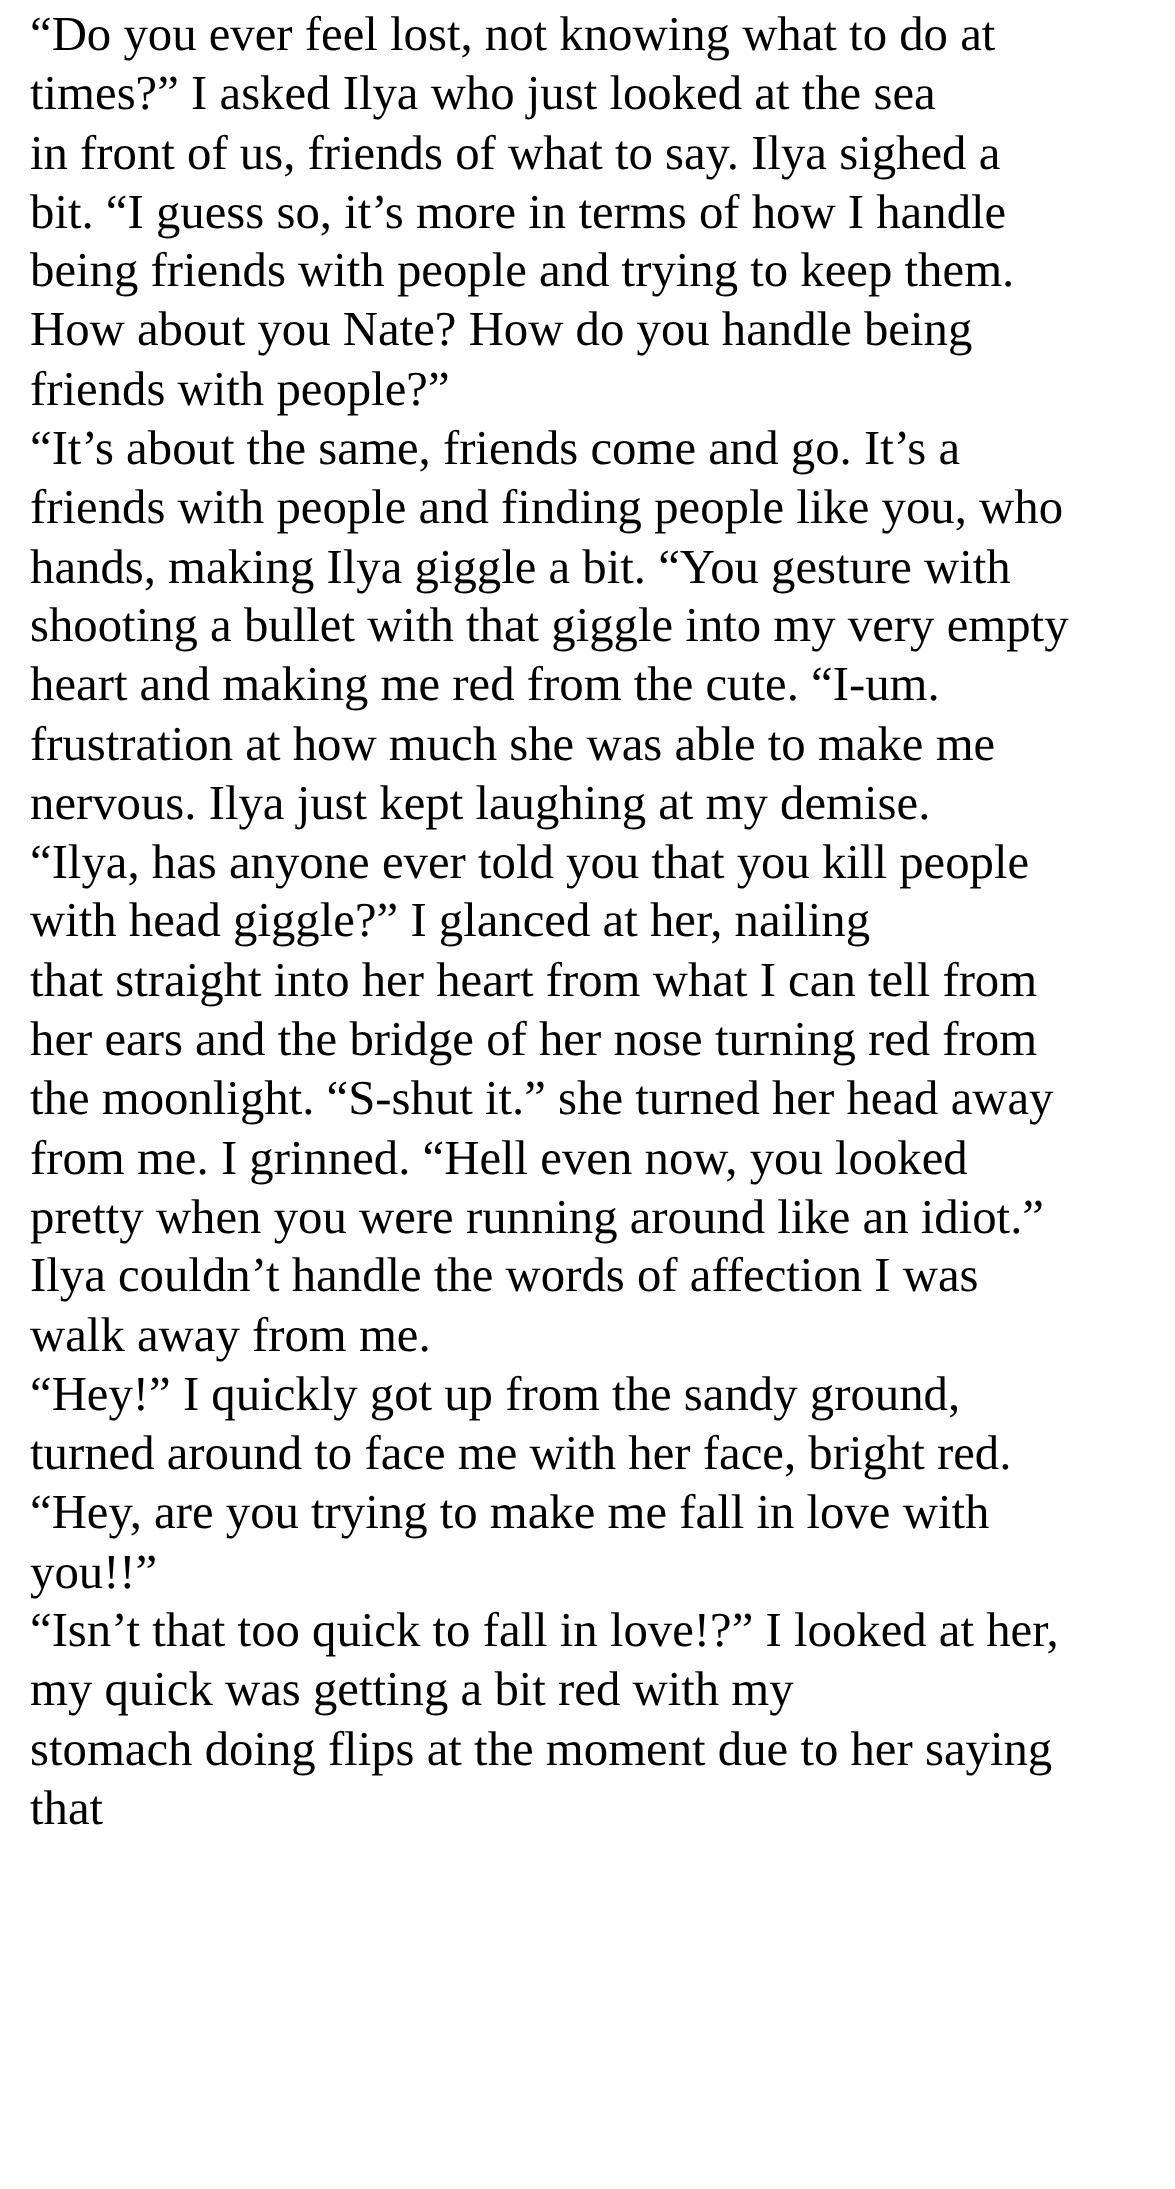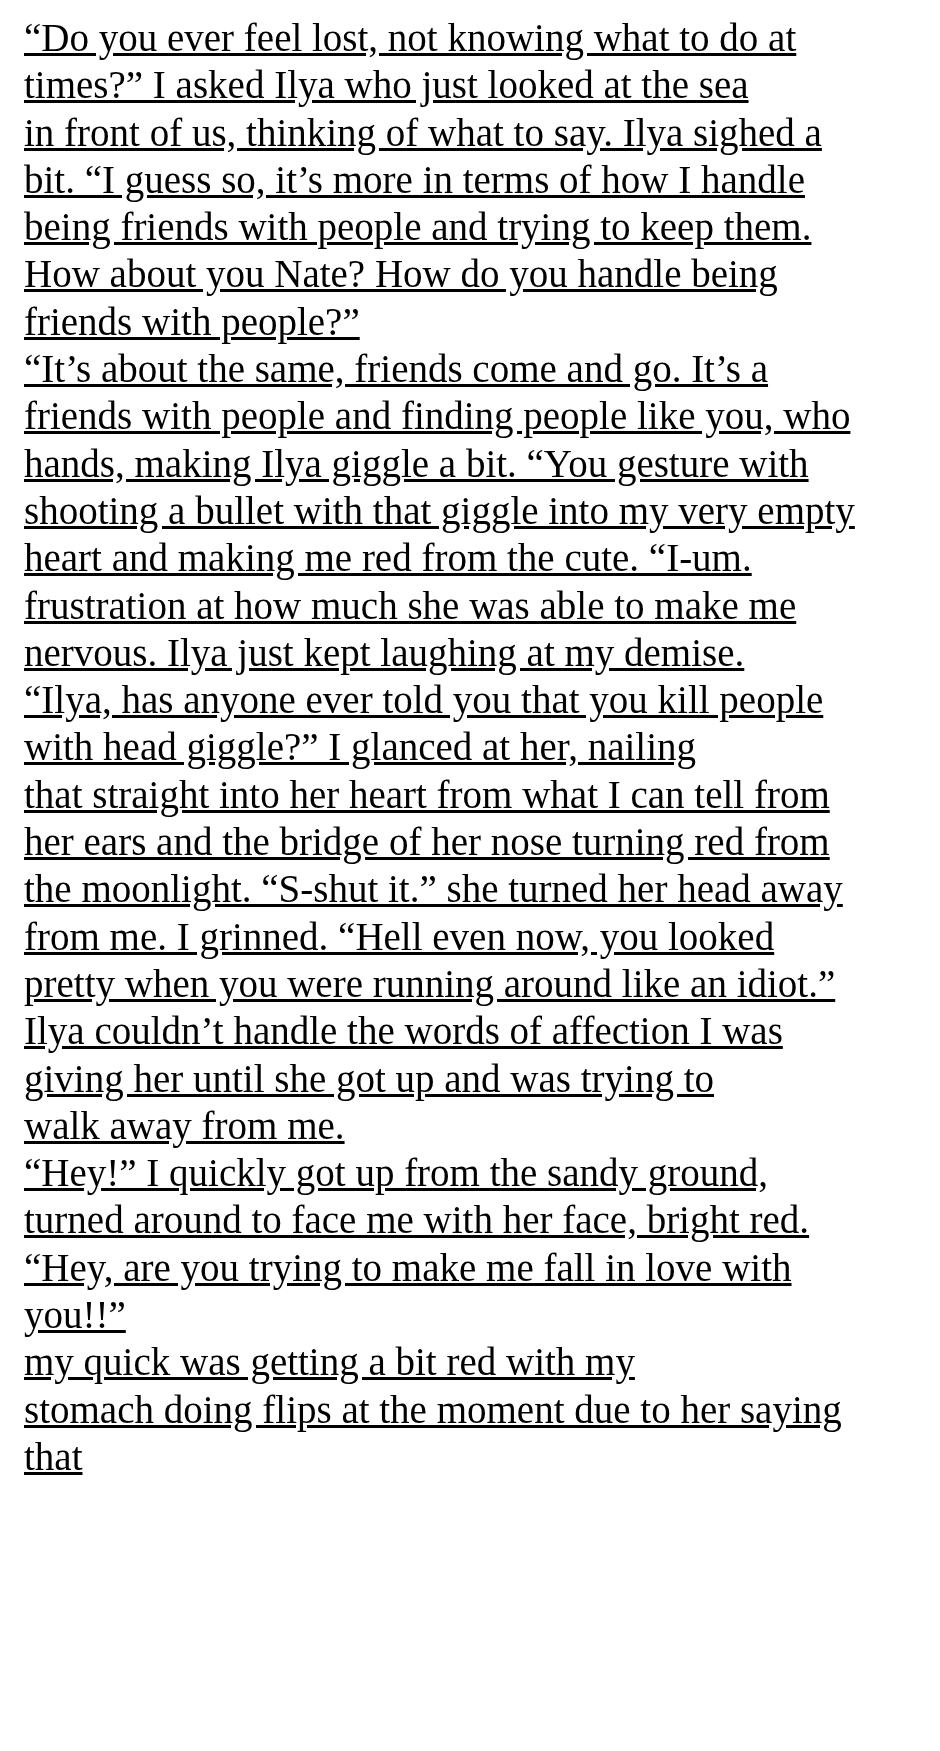--- a/index.html
+++ b/index.html
@@ -7,64 +7,63 @@
     padding: 0;
     background: #ffffff;
   }
   .page {
     position: relative;
     width: 940px;
     height: 1751px;
     background: #ffffff;
     overflow: hidden;
     box-sizing: border-box;
-    padding: 14px 14px 0 24px;
-    text-decoration: underline;
+    padding: 4px 14px 0 24px;
   }
   .story-text {
     font-family: "Liberation Serif", "DejaVu Serif", serif;
     font-size: 39px;
     line-height: 47.3px;
     color: #000000;
     white-space: nowrap;
   }
   .text-line {
     height: 47.3px;
   }
 </style>
 </head>
 <body>
 
 <div class="page">
   <div class="story-text">
       <div class="text-line">“Do you ever feel lost, not knowing what to do at</div>
       <div class="text-line">times?” I asked Ilya who just looked at the sea</div>
-      <div class="text-line">in front of us, thinking of what to say. Ilya sighed a</div>
+      <div class="text-line">in front of us, friends of what to say. Ilya sighed a</div>
       <div class="text-line">bit. “I guess so, it’s more in terms of how I handle</div>
       <div class="text-line">being friends with people and trying to keep them.</div>
       <div class="text-line">How about you Nate? How do you handle being</div>
       <div class="text-line">friends with people?”</div>
       <div class="text-line">“It’s about the same, friends come and go. It’s a</div>
       <div class="text-line">friends with people and finding people like you, who</div>
       <div class="text-line">hands, making Ilya giggle a bit. “You gesture with</div>
       <div class="text-line">shooting a bullet with that giggle into my very empty</div>
       <div class="text-line">heart and making me red from the cute. “I-um.</div>
       <div class="text-line">frustration at how much she was able to make me</div>
       <div class="text-line">nervous. Ilya just kept laughing at my demise.</div>
       <div class="text-line">“Ilya, has anyone ever told you that you kill people</div>
       <div class="text-line">with head giggle?” I glanced at her, nailing</div>
       <div class="text-line">that straight into her heart from what I can tell from</div>
       <div class="text-line">her ears and the bridge of her nose turning red from</div>
       <div class="text-line">the moonlight. “S-shut it.” she turned her head away</div>
       <div class="text-line">from me. I grinned. “Hell even now, you looked</div>
       <div class="text-line">pretty when you were running around like an idiot.”</div>
       <div class="text-line">Ilya couldn’t handle the words of affection I was</div>
-      <div class="text-line">giving her until she got up and was trying to</div>
       <div class="text-line">walk away from me.</div>
       <div class="text-line">“Hey!” I quickly got up from the sandy ground,</div>
       <div class="text-line">turned around to face me with her face, bright red.</div>
       <div class="text-line">“Hey, are you trying to make me fall in love with</div>
       <div class="text-line">you!!”</div>
+      <div class="text-line">“Isn’t that too quick to fall in love!?” I looked at her,</div>
       <div class="text-line">my quick was getting a bit red with my</div>
       <div class="text-line">stomach doing flips at the moment due to her saying</div>
       <div class="text-line">that</div>
     </div>
 </div>
 
 </body></html>

